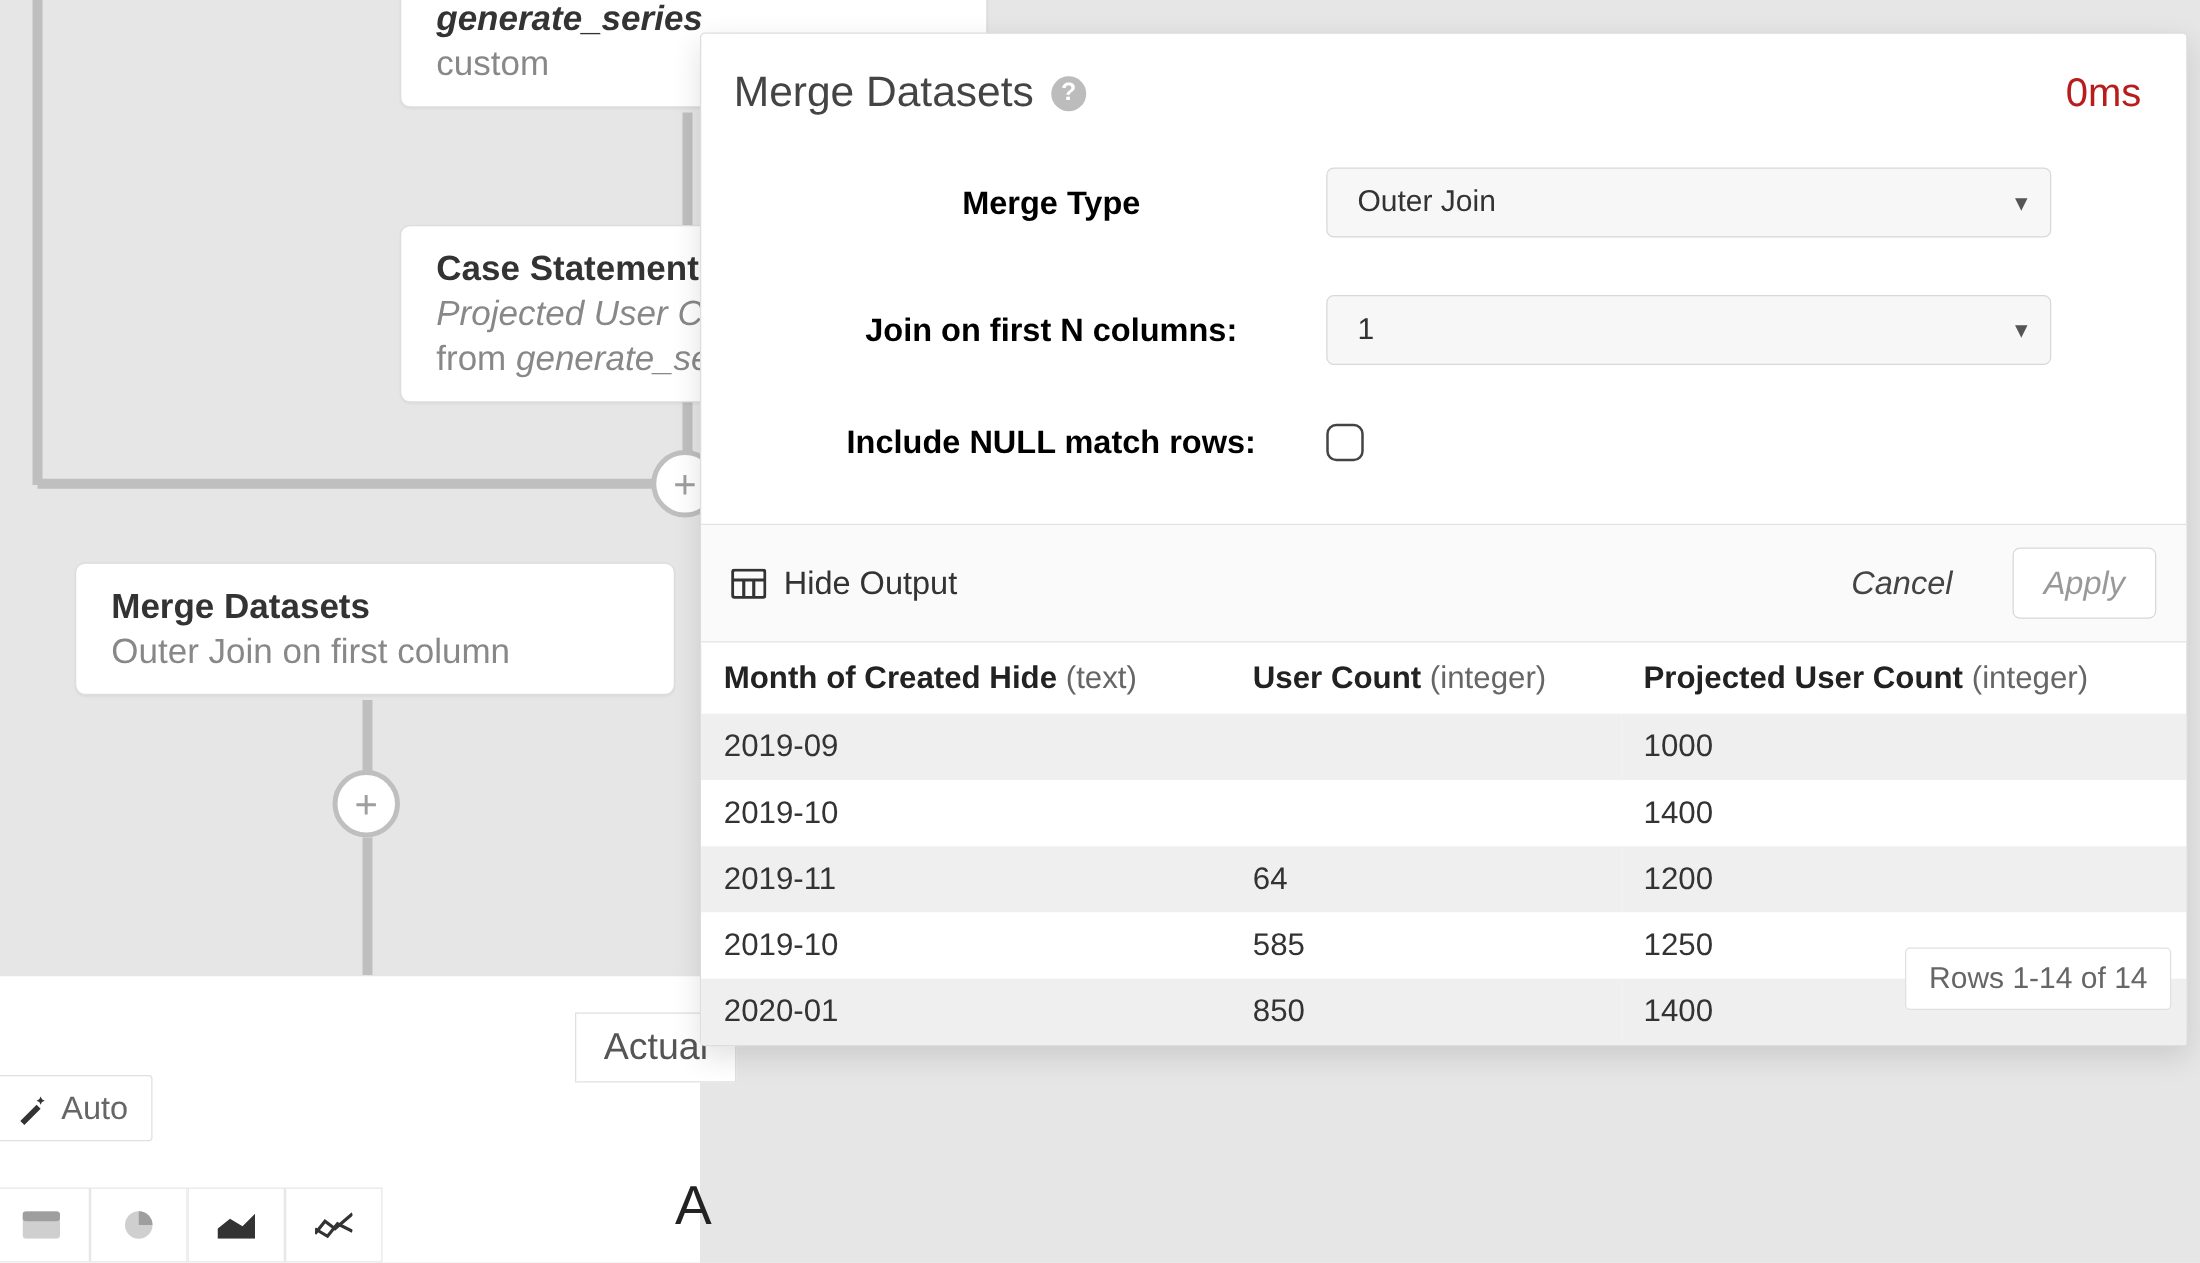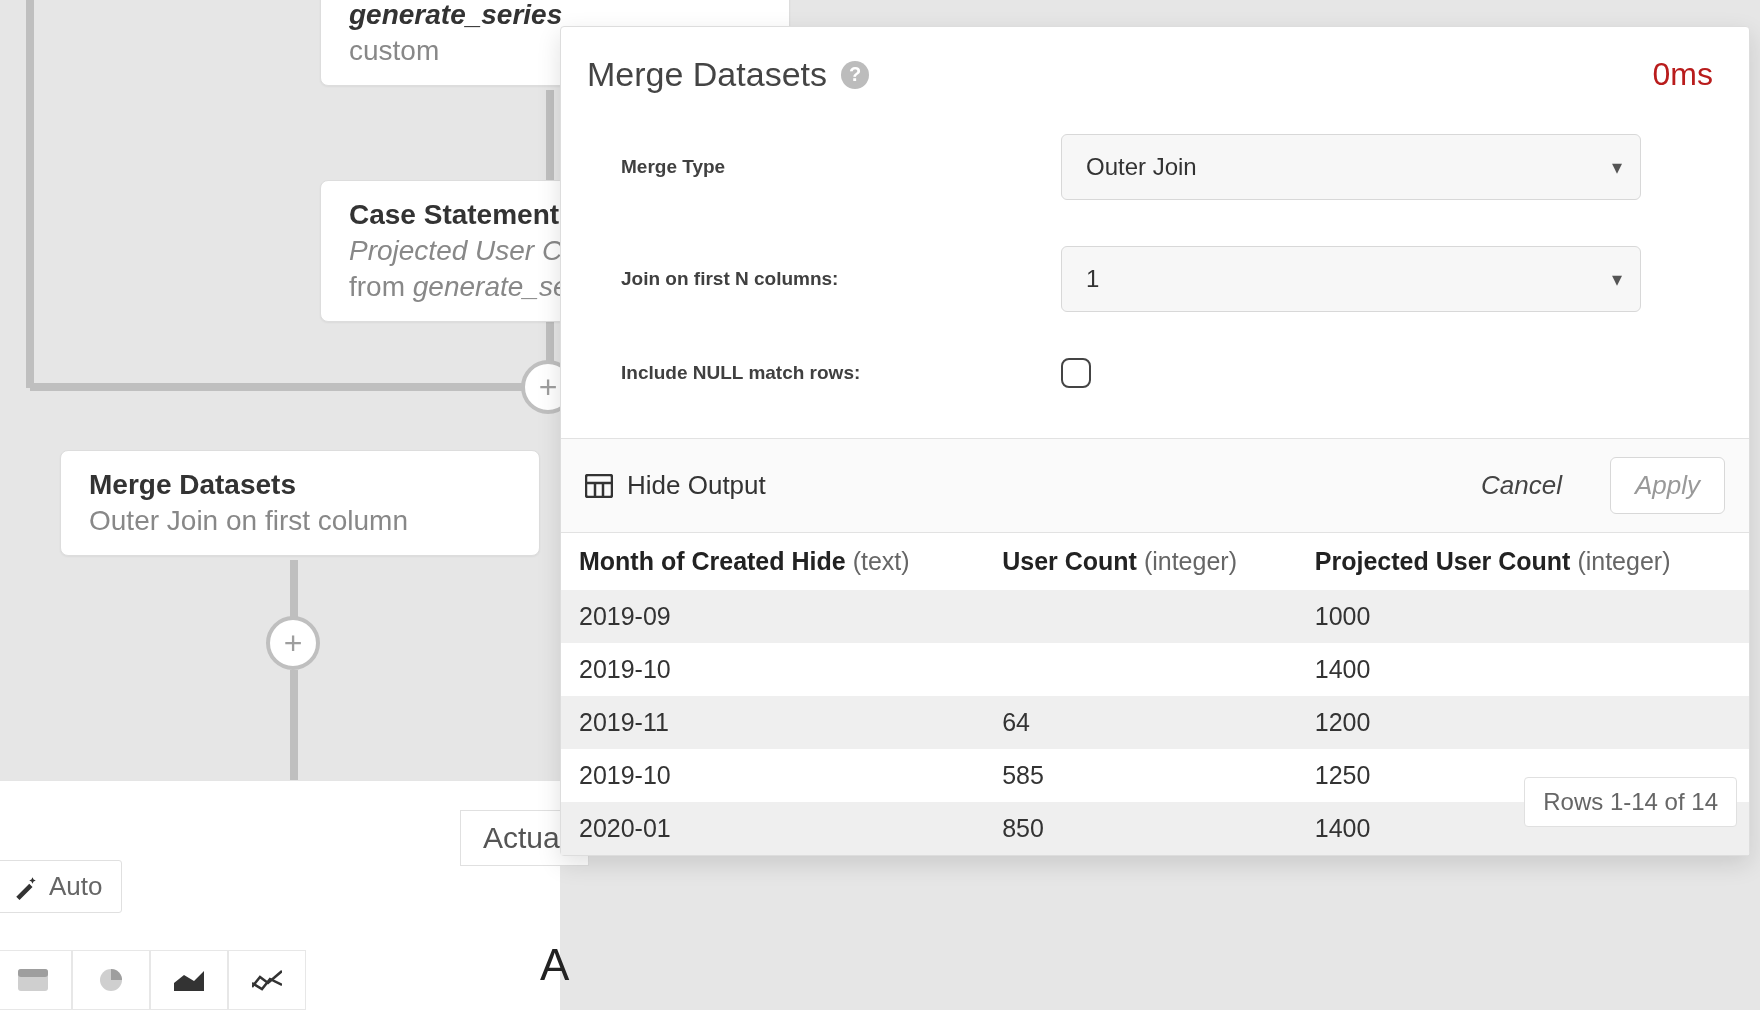--- a/index.html
+++ b/index.html
@@ -48,23 +48,23 @@
   .help-icon {
     margin-left: 14px; width: 28px; height: 28px; border-radius: 50%;
     background: #bcbcbc; color: #fff; font-size: 20px; font-weight: 700;
     display: inline-flex; align-items: center; justify-content: center;
   }
   .timing { margin-left: auto; font-size: 32px; color: #b91c1c; }
 
   .form { padding: 30px 36px 50px 60px; }
   .form-row { display: flex; align-items: center; margin-bottom: 46px; }
   .form-row:last-child { margin-bottom: 0; }
-  .form-label { width: 440px; font-size: 19px; font-weight: 600; color: #404040; }
+  .form-label { width: 440px; font-size: 26px; font-weight: 600; color: #000000; text-align: center; }
   .select {
-    flex: 1; max-width: 580px; height: 66px; border: 1px solid #d8d8d8; border-radius: 6px;
+    flex: 1; max-width: 580px; height: 56px; border: 1px solid #d8d8d8; border-radius: 6px;
     background: #f7f7f7; padding: 0 44px 0 24px; font-size: 24px; color: #333;
     display: flex; align-items: center; position: relative;
   }
   .select .caret { position: absolute; right: 18px; top: 50%; transform: translateY(-50%); color: #555; font-size: 20px; }
   .checkbox {
     width: 30px; height: 30px; border: 2px solid #444; border-radius: 8px; background: #fff;
   }
 
   .panel-footer {
     border-top: 1px solid #e2e2e2; background: #fafafa;

